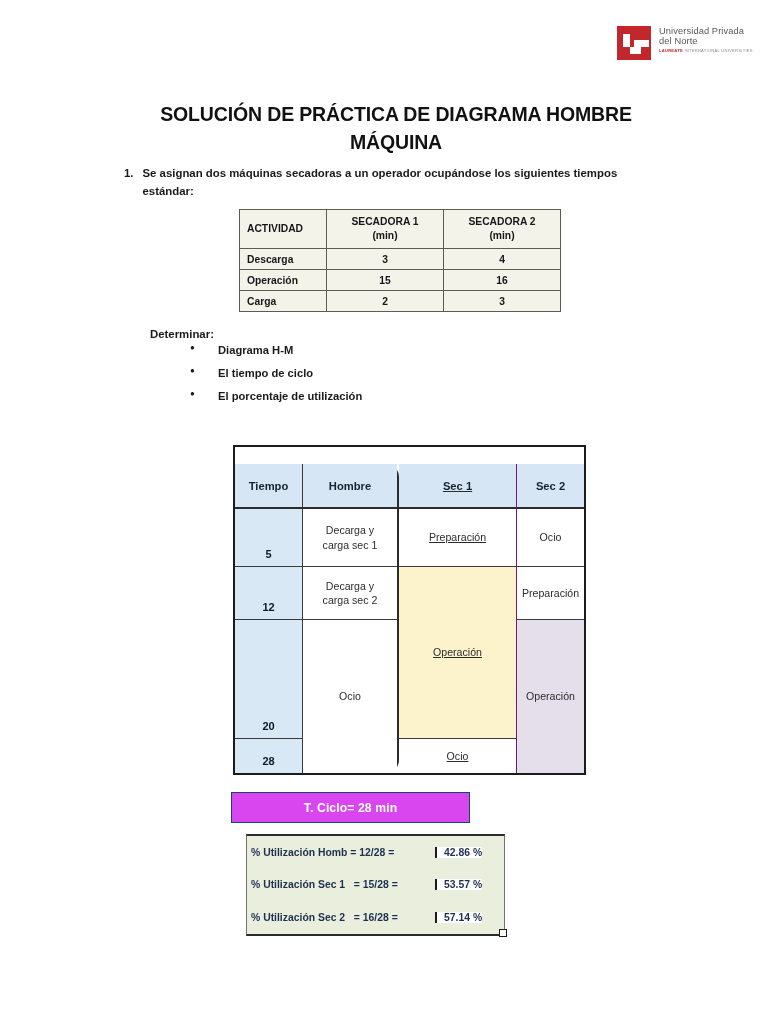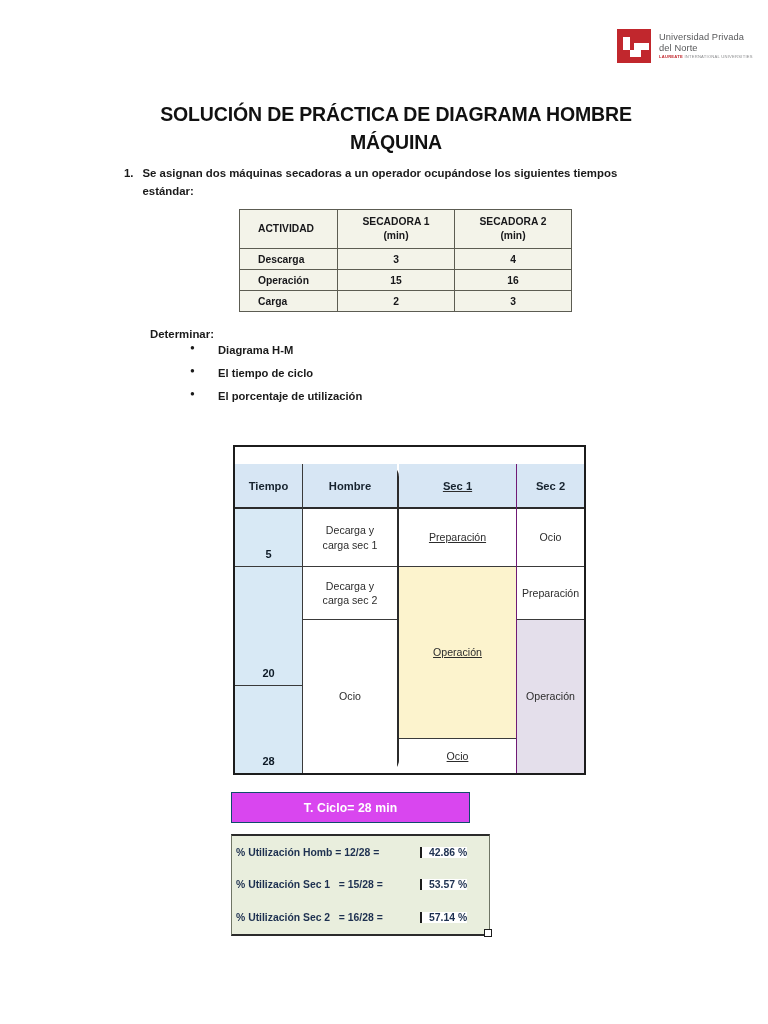--- a/index.html
+++ b/index.html
@@ -24,21 +24,20 @@
   }
 
   
   .logo-block {
     position: absolute;
     top: 26px;
     left: 617px;
     width: 140px;
     height: 40px;
     display: flex;
-    align-items: center;
     gap: 8px;
   }
   .logo-mark {
     width: 34px;
     height: 34px;
     background: #c1272d;
     position: relative;
     flex: 0 0 auto;
   }
   .logo-mark::before {
@@ -127,21 +126,21 @@
     border: 1px solid #5c5c52;
     background: #f3f3e9;
     padding: 0;
   }
   .std-table th {
     height: 38px;
     line-height: 1.32;
     font-weight: 700;
   }
   .std-table td { height: 20px; }
-  .std-table .col-act { width: 79px; text-align: left; padding-left: 18px; }
+  .std-table .col-act { width: 79px; text-align: left; padding-left: 7px; }
   .std-table .col-sec { width: 116px; text-align: center; }
 
   
   .determinar {
     position: absolute;
     top: 328px;
     left: 150px;
     font-size: 11.4px;
     font-weight: 700;
     color: #1a1a1a;
@@ -246,21 +245,21 @@
     color: #ffffff;
     font-size: 12.2px;
     font-weight: 700;
     letter-spacing: 0.1px;
   }
 
   
   .util-table {
     position: absolute;
     top: 834px;
-    left: 231px;
+    left: 246px;
     width: 259px;
     height: 102px;
     box-sizing: border-box;
     background: #e9eedd;
     border: 1px solid #6f7565;
     border-top: 2px solid #2b2b2b;
     border-bottom: 2px solid #2b2b2b;
     display: flex;
     flex-direction: column;
     justify-content: space-around;
@@ -353,20 +352,21 @@
     <li>Diagrama H-M</li>
     <li>El tiempo de ciclo</li>
     <li>El porcentaje de utilización</li>
   </ul>
 
   <div class="hm-diagram">
 
     <div class="hm-col c-tiempo">
       <div class="hm-head">Tiempo</div>
       <div class="hm-cell tiempo" style="flex:0 0 58px;">5</div>
+      <div class="hm-cell tiempo" style="flex:0 0 53px;">12</div>
       <div class="hm-cell tiempo" style="flex:0 0 119px;">20</div>
       <div class="hm-cell tiempo last" style="flex:1 1 auto;">28</div>
     </div>
 
     <div class="hm-col c-hombre">
       <div class="hm-head">Hombre</div>
       <div class="hm-cell" style="flex:0 0 58px;">
         <div>
           <div>Decarga y</div>
           <div>carga sec 1</div>

